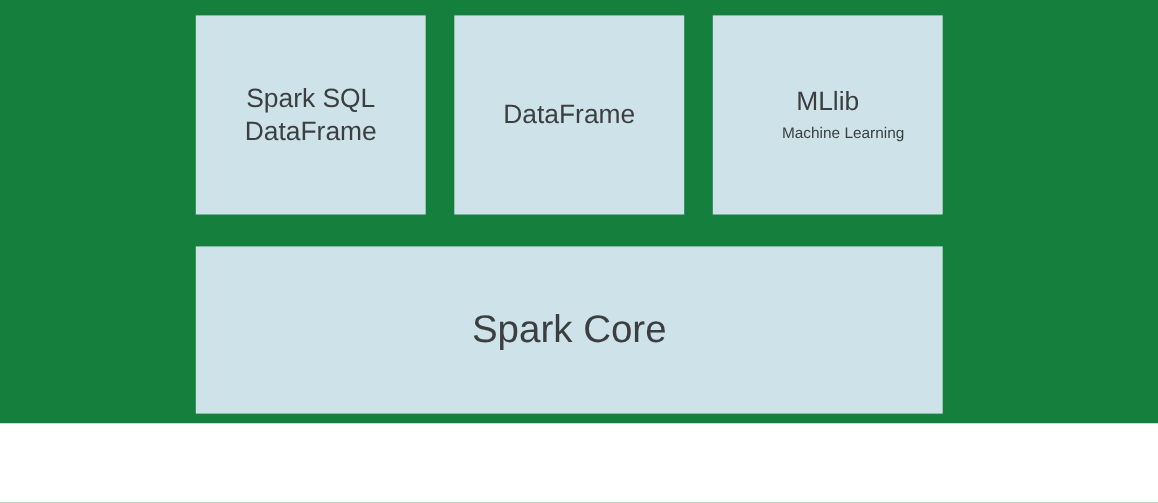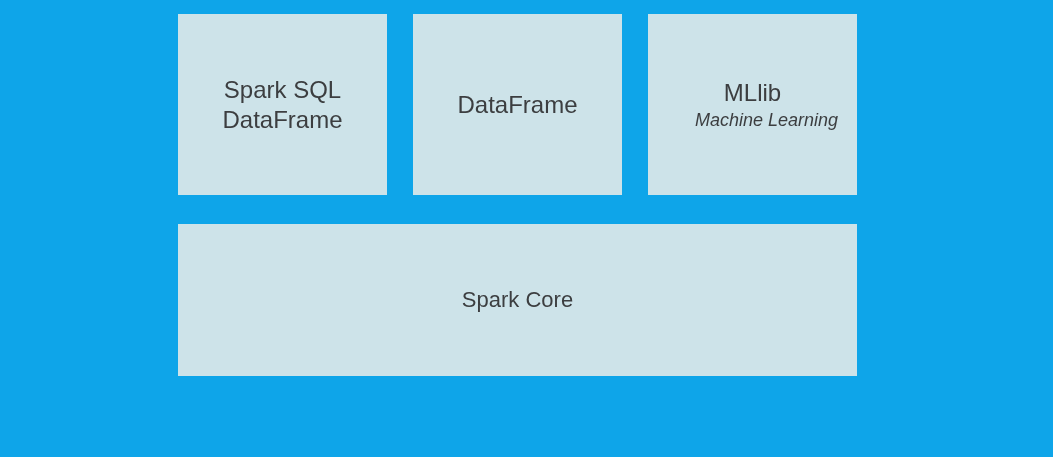--- a/index.html
+++ b/index.html
@@ -3,22 +3,22 @@
 <meta charset="utf-8">
 <style>
   html, body {
     margin: 0;
     padding: 0;
     background: #ffffff;
   }
   .canvas {
     position: relative;
     width: 1053px;
-    height: 457px;
-    background: #0ea5e9;
+    height: 385px;
+    background: #15803d;
     font-family: "Liberation Sans", sans-serif;
     overflow: hidden;
   }
   .box {
     position: absolute;
     background: #cde3e9;
     color: #3c3e40;
     display: flex;
     flex-direction: column;
     align-items: center;
@@ -38,28 +38,27 @@
     top: 224px;
     width: 679px;
     height: 152px;
   }
   .box-title {
     font-size: 24px;
     line-height: 30px;
     white-space: pre-line;
   }
   .box-subtitle {
-    font-size: 18px;
+    font-size: 14px;
     line-height: 24px;
-    font-style: italic;
     margin-left: 28px;
   }
   .box-subtitle:empty { display: none; }
   .core-title {
-    font-size: 22px;
+    font-size: 35px;
     line-height: 32px;
   }
 </style>
 </head>
 <body>
 
 <div class="canvas">
 
   <div class="box box-top box-sql">
     <div class="box-title">Spark SQL

